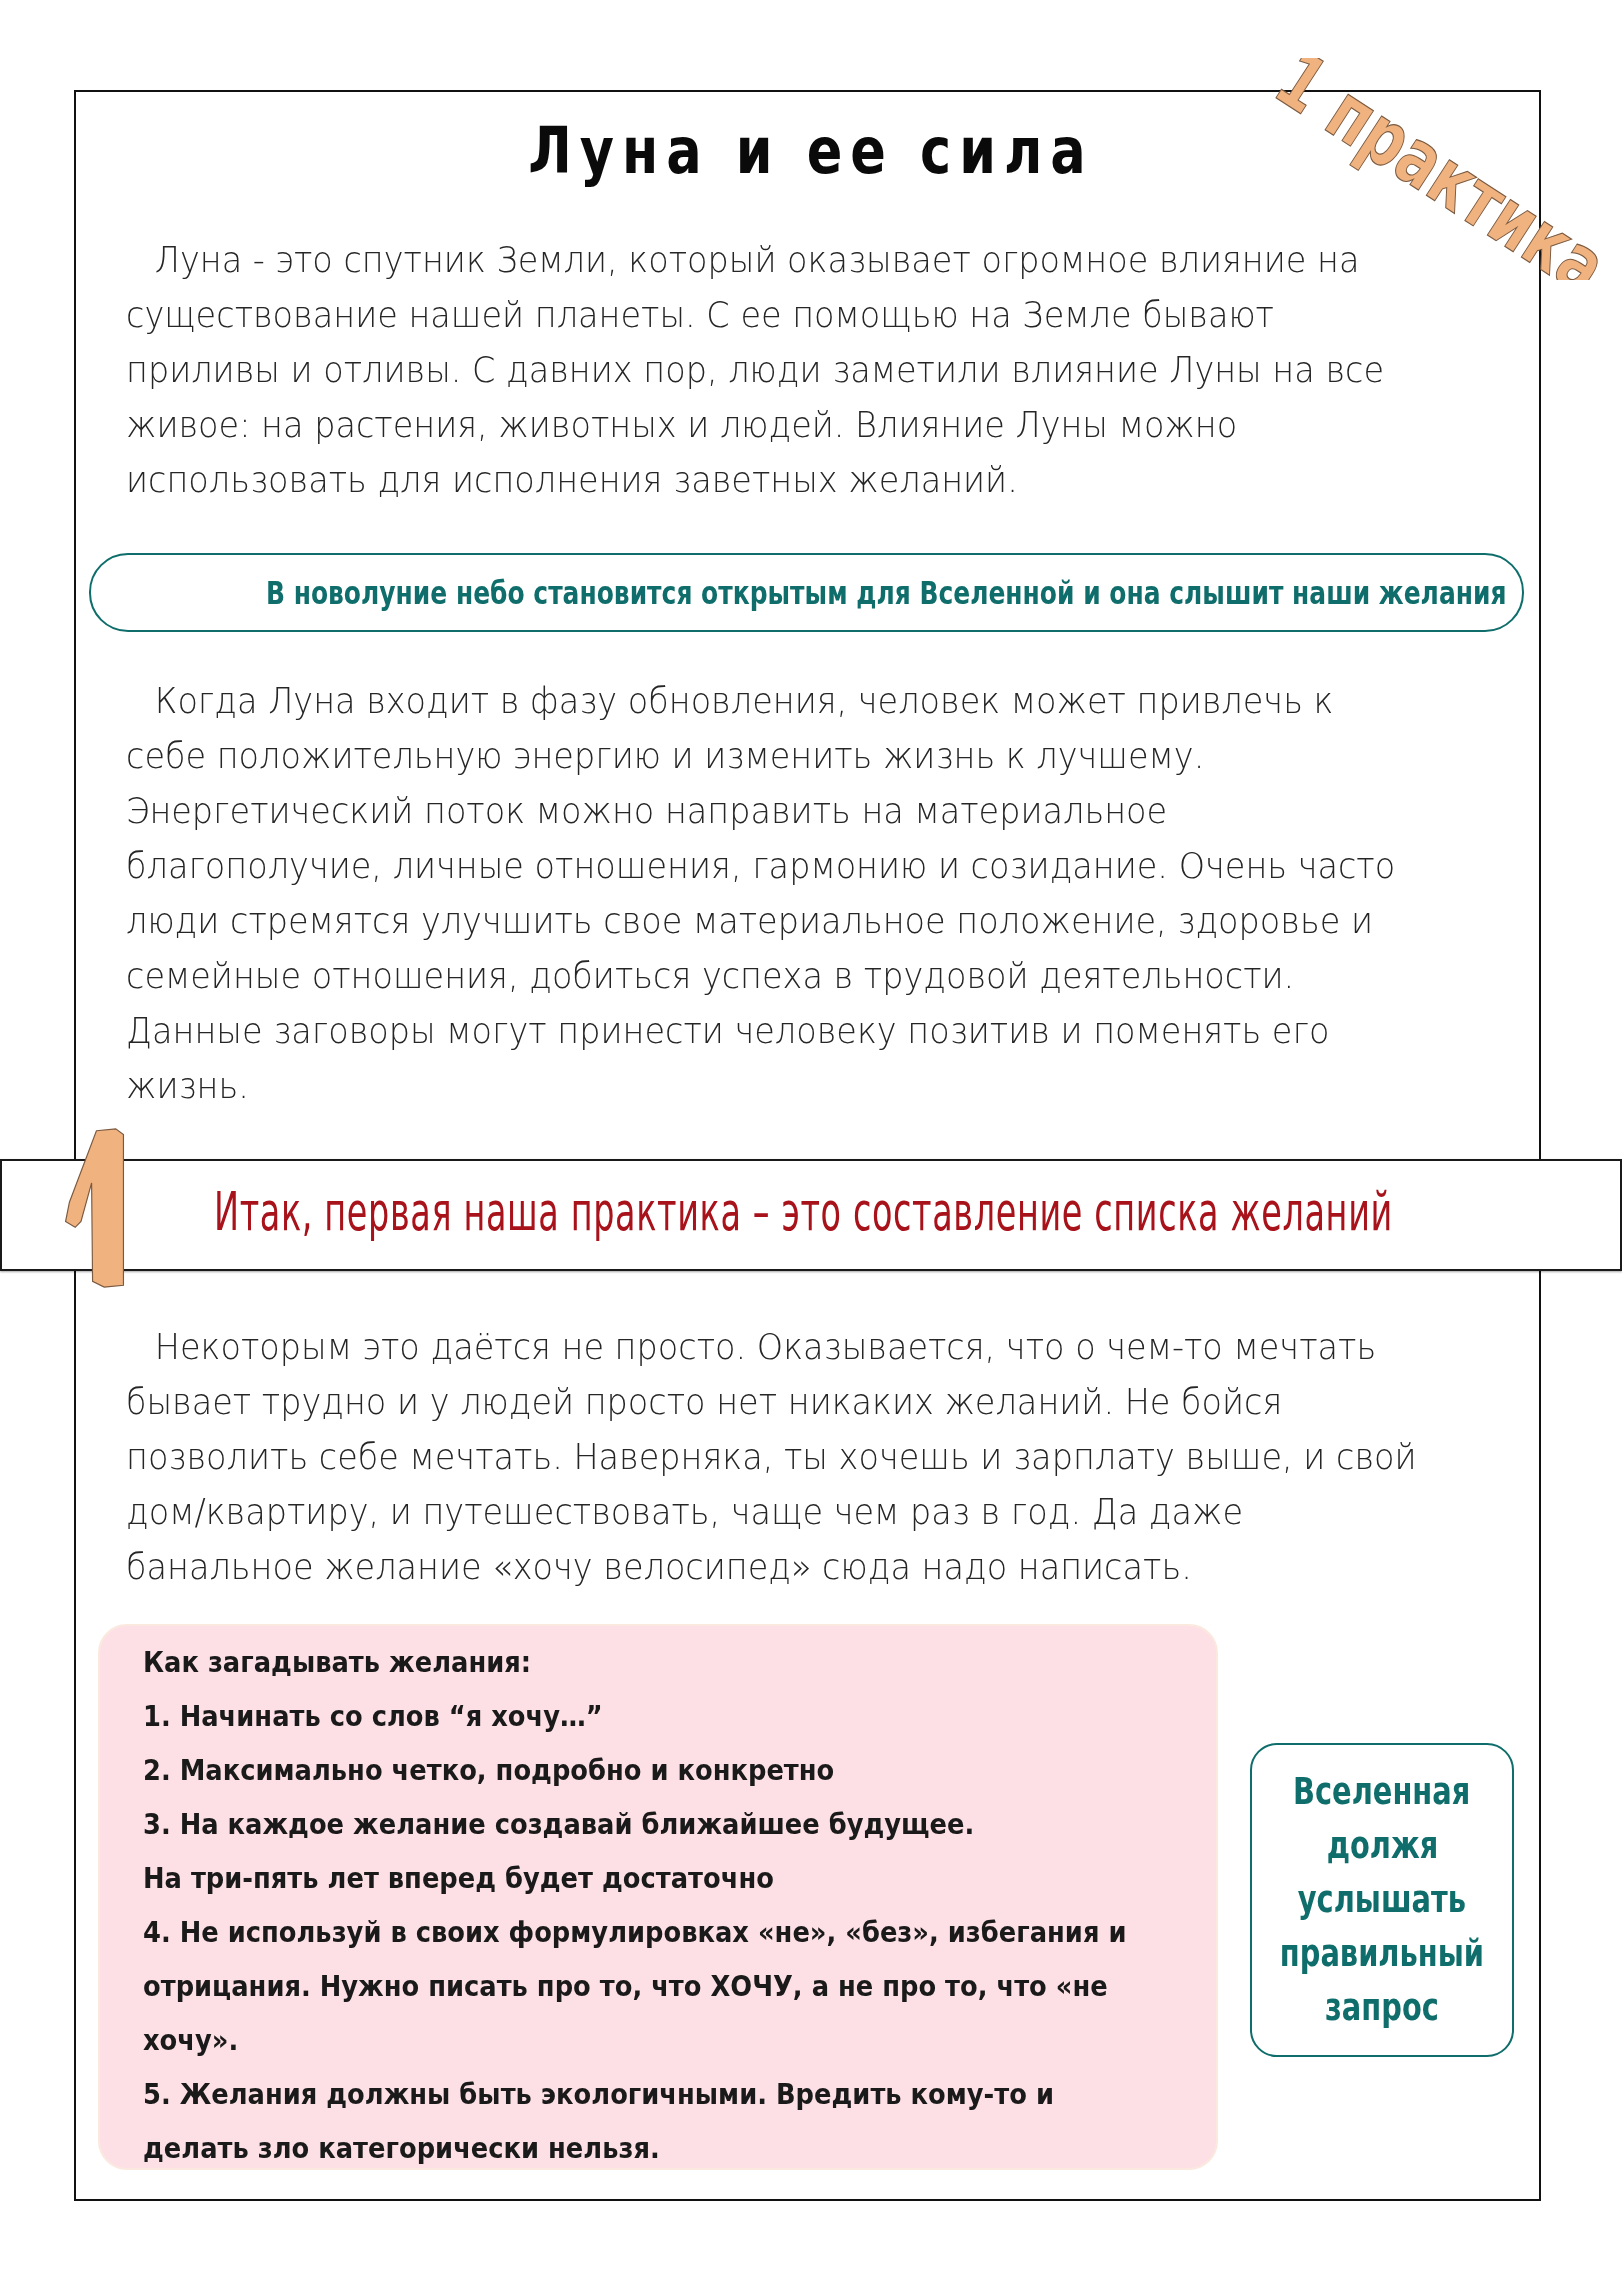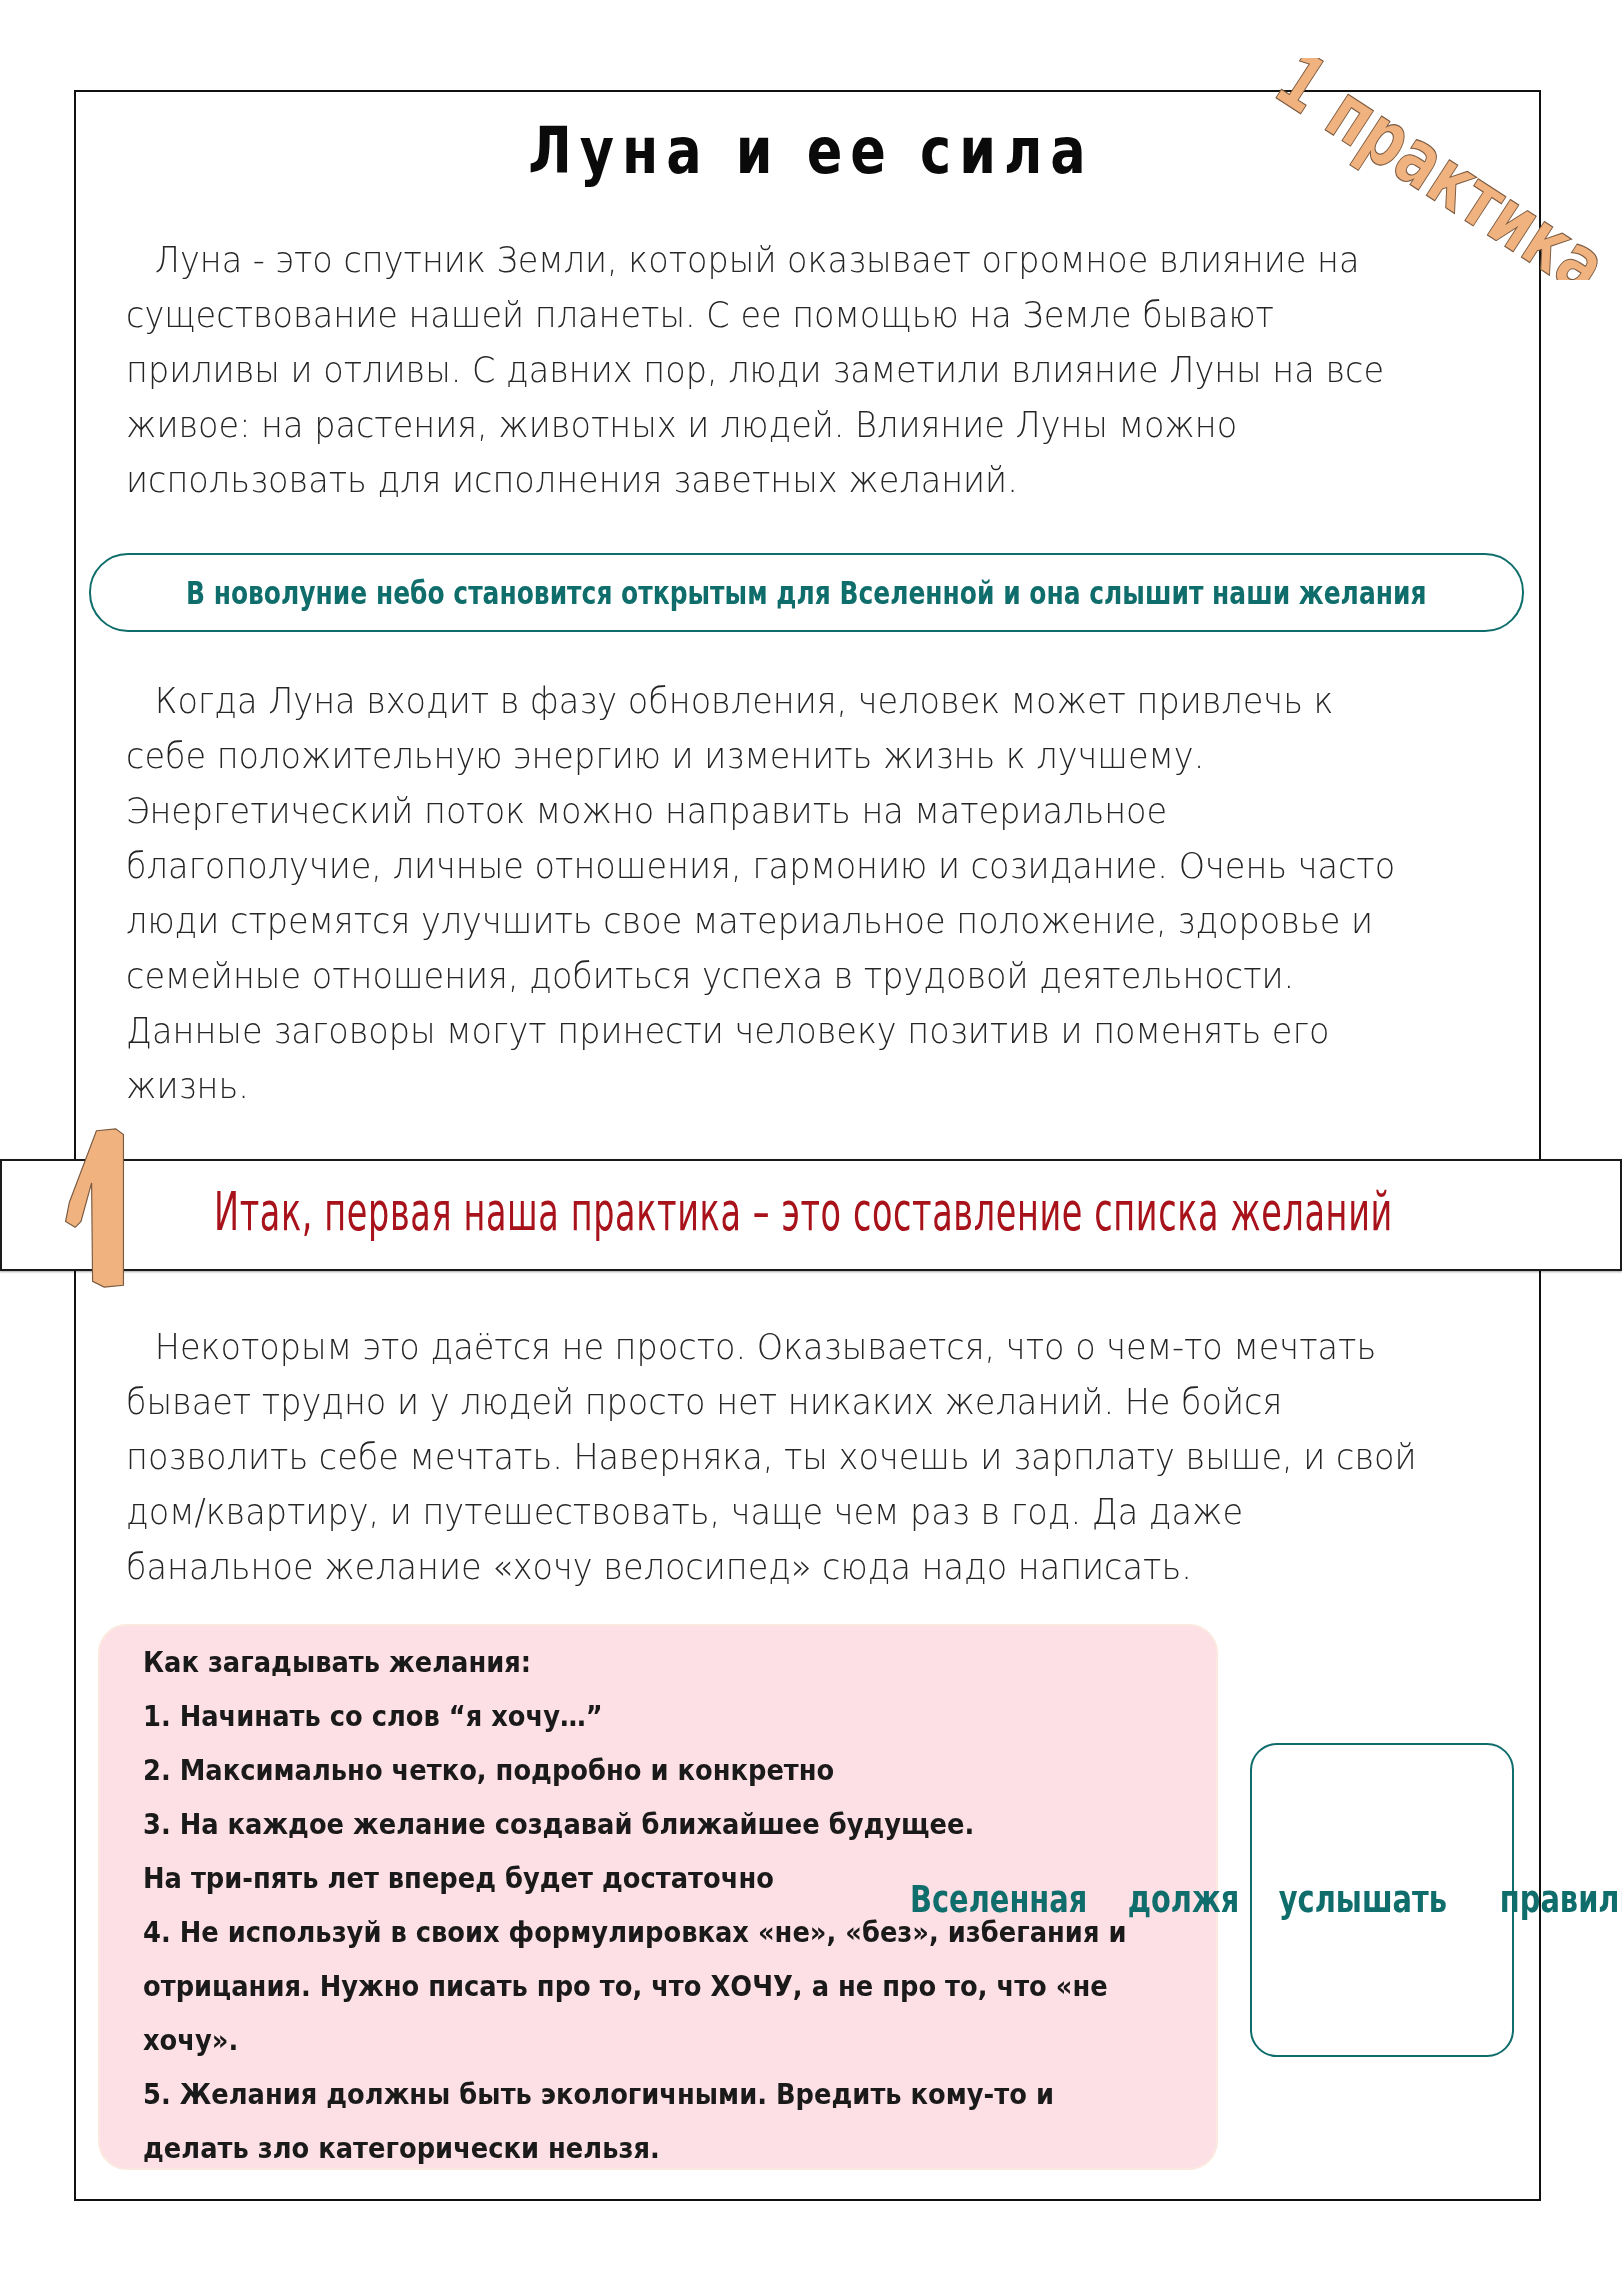--- a/index.html
+++ b/index.html
@@ -18,42 +18,42 @@
           transform: scaleX(0.93); transform-origin: 0 0; }
   .para .line { display: block; white-space: nowrap; }
   .para .indent { padding-left: 31px; }
 
   #para1 { top: 232px; }
   #para2 { top: 673px; }
   #para3 { top: 1319px; }
 
   .teal-pill { position: absolute; left: 89px; top: 553px; width: 1435px; height: 79px;
                border: 2.9px solid #0f6e6b; border-radius: 39px; box-sizing: border-box;
-               display: flex; align-items: center; justify-content: center; }
+               display: flex; align-items: center; justify-content: flex-start; }
   .teal-pill span { font-family: "DejaVu Sans", sans-serif; font-weight: bold; font-size: 32px;
                     color: #0f6e6b; white-space: nowrap; transform: scaleX(0.78); display: inline-block; }
 
   .banner { position: absolute; left: 0; top: 1159px; width: 1622px; height: 112px;
             border: 2.9px solid #1a1a1a; box-sizing: border-box; background: #ffffff;
             box-shadow: 0 1px 1.9px rgba(0,0,0,0.35); }
   .banner-text { position: absolute; left: 214px; top: 1180px; font-family: "DejaVu Sans", sans-serif;
                  font-size: 54px; font-weight: normal; color: #a8121a; white-space: nowrap;
                  transform: scaleX(0.62); transform-origin: 0 0; letter-spacing: 1px; }
   .big-one { position: absolute; left: 46px; top: 1125px; width: 97px; height: 166px; }
 
   .pink-box { position: absolute; left: 98px; top: 1624px; width: 1120px; height: 546px;
               background: #fde0e6; border: 2.9px solid #fbe9df; border-radius: 29px; box-sizing: border-box; }
   .tips { position: absolute; left: 143px; top: 1636px; font-family: "DejaVu Sans", sans-serif;
           font-weight: bold; font-size: 28px; line-height: 54px; color: #1a1a1a;
           transform: scaleX(0.92); transform-origin: 0 0; }
   .tips .line { display: block; white-space: nowrap; }
 
   .teal-card { position: absolute; left: 1250px; top: 1743px; width: 264px; height: 314px;
                border: 2.9px solid #0f6e6b; border-radius: 27px; box-sizing: border-box;
-               display: flex; flex-direction: row; align-items: center; justify-content: center; }
+               display: flex; flex-direction: column; align-items: center; justify-content: center; }
   .teal-card span { font-family: "DejaVu Sans", sans-serif; font-weight: bold; font-size: 37px;
                     line-height: 54px; color: #0f6e6b; white-space: nowrap;
                     transform: scaleX(0.78); display: block; }
 
   .stamp { position: absolute; left: 1255px; top: 58px; width: 367px; height: 222px; }
 </style>
 </head>
 <body>
 
 <div class="frame"></div>

